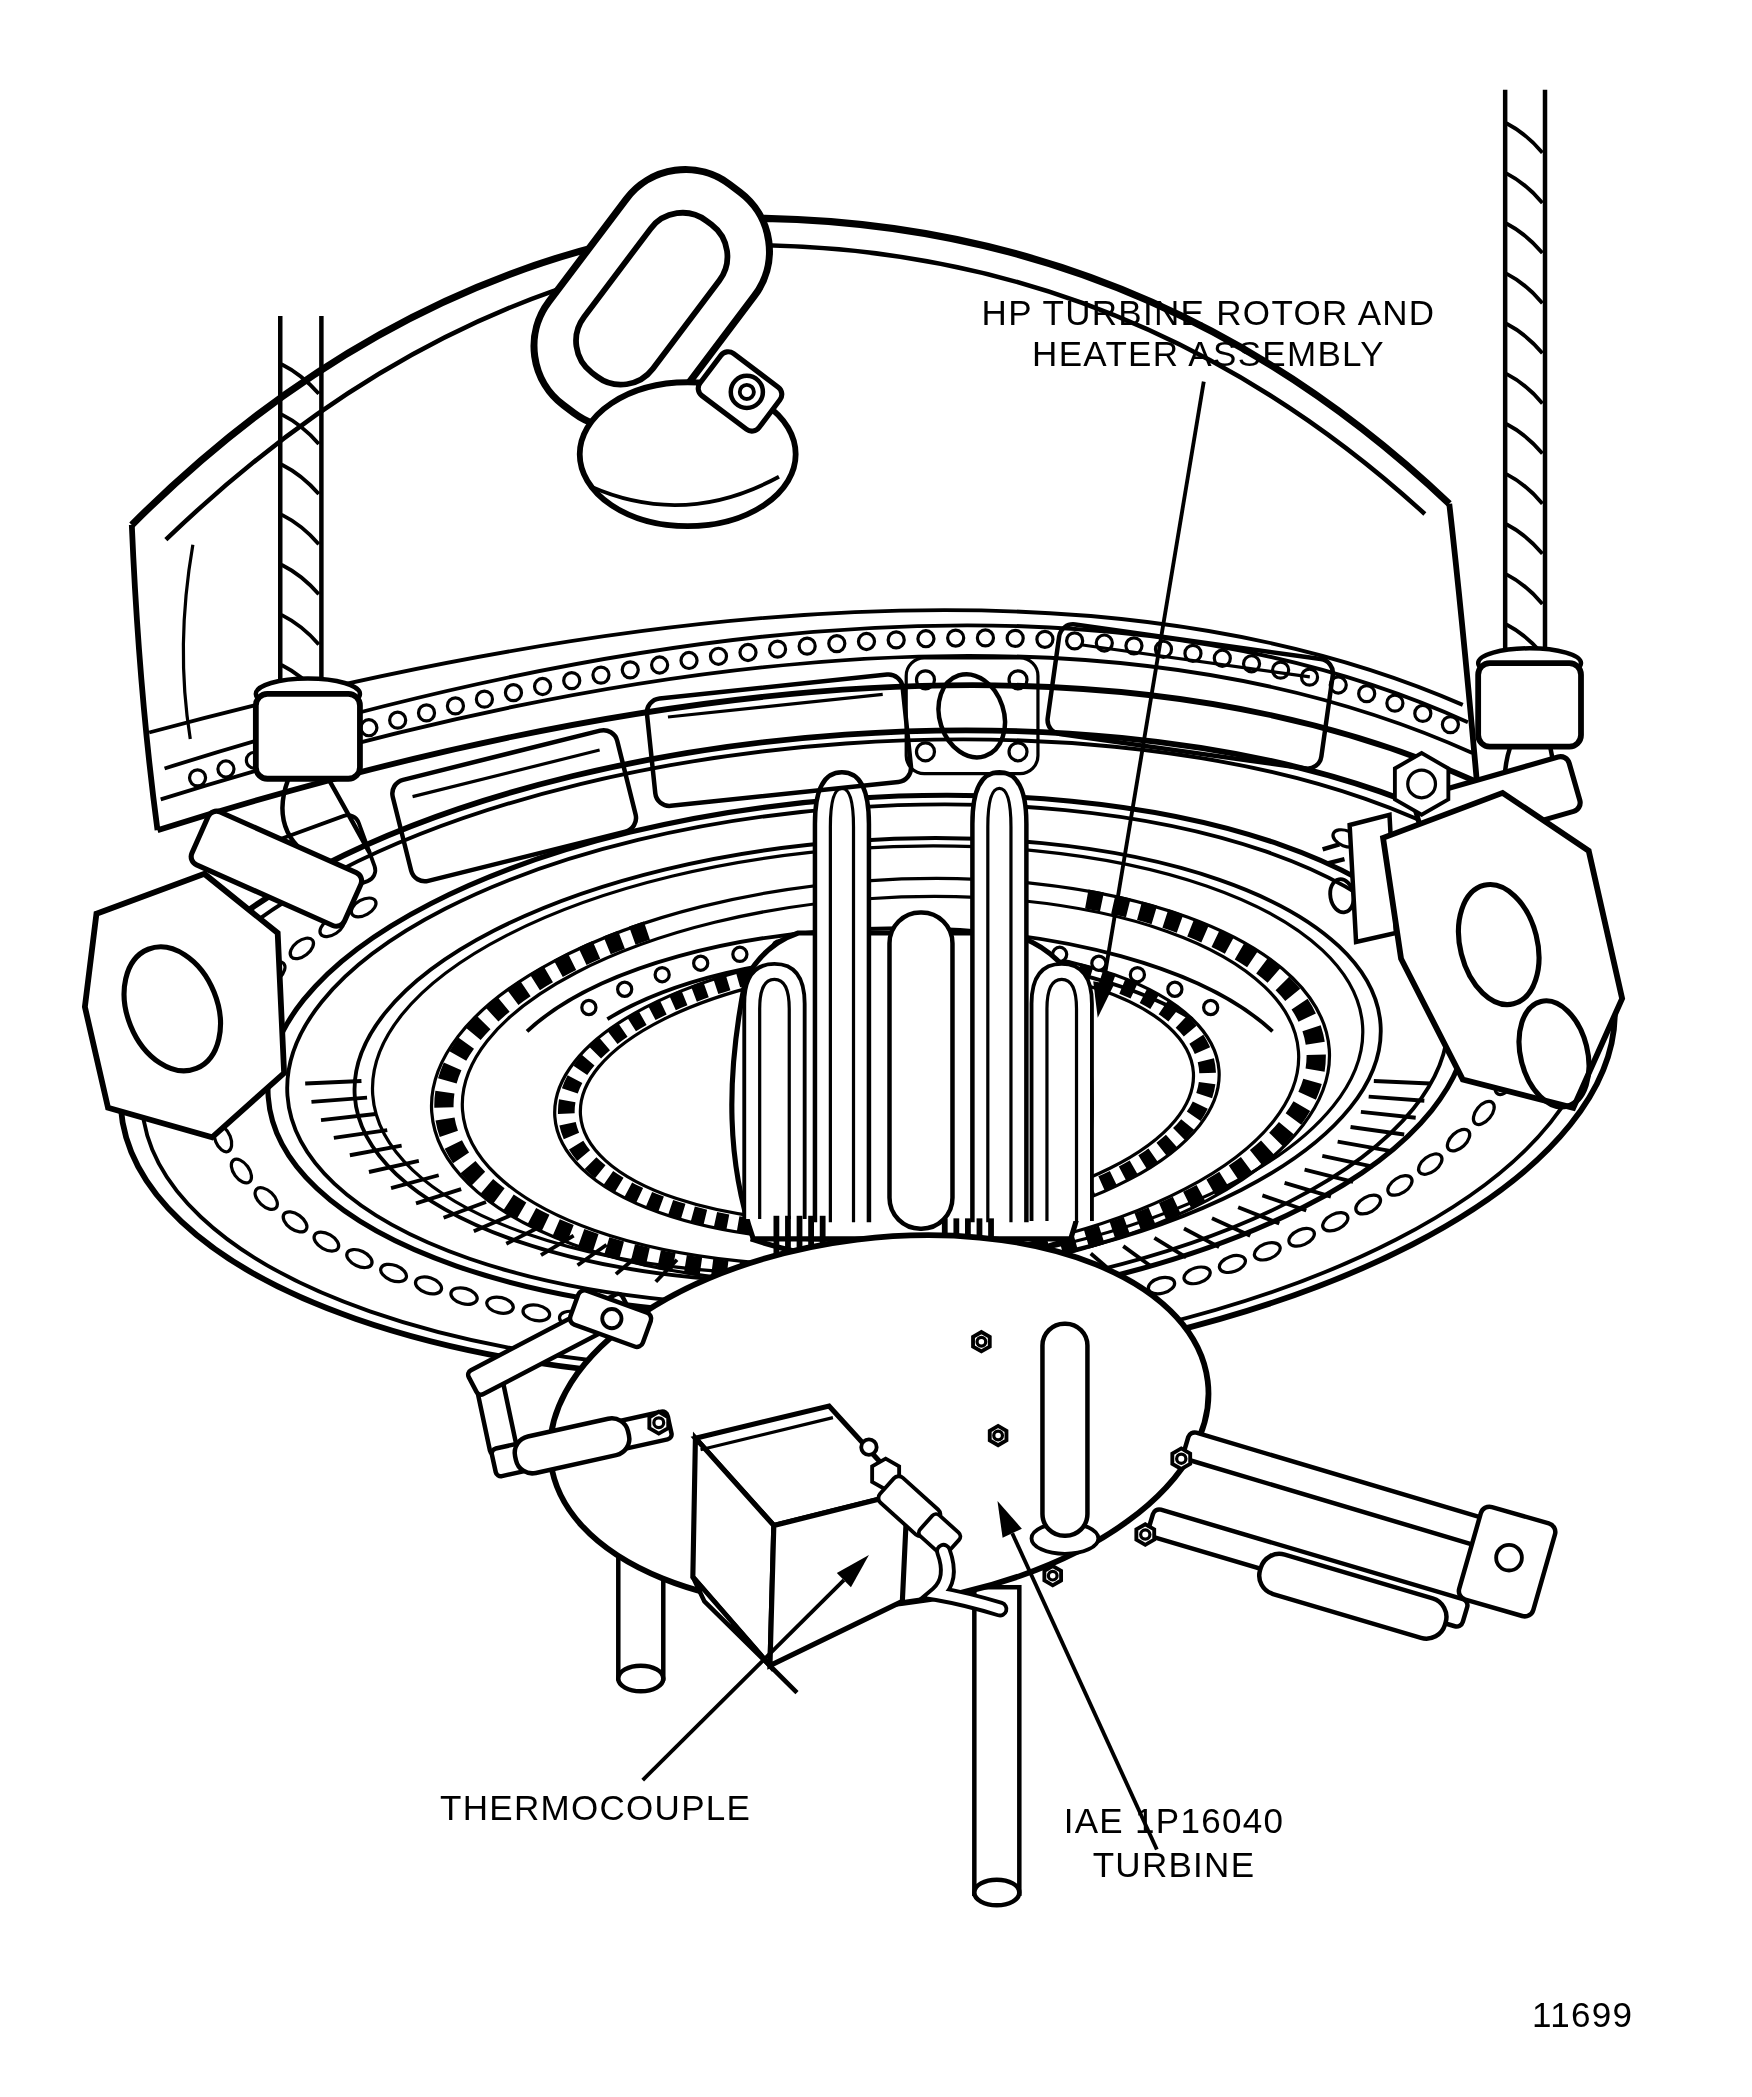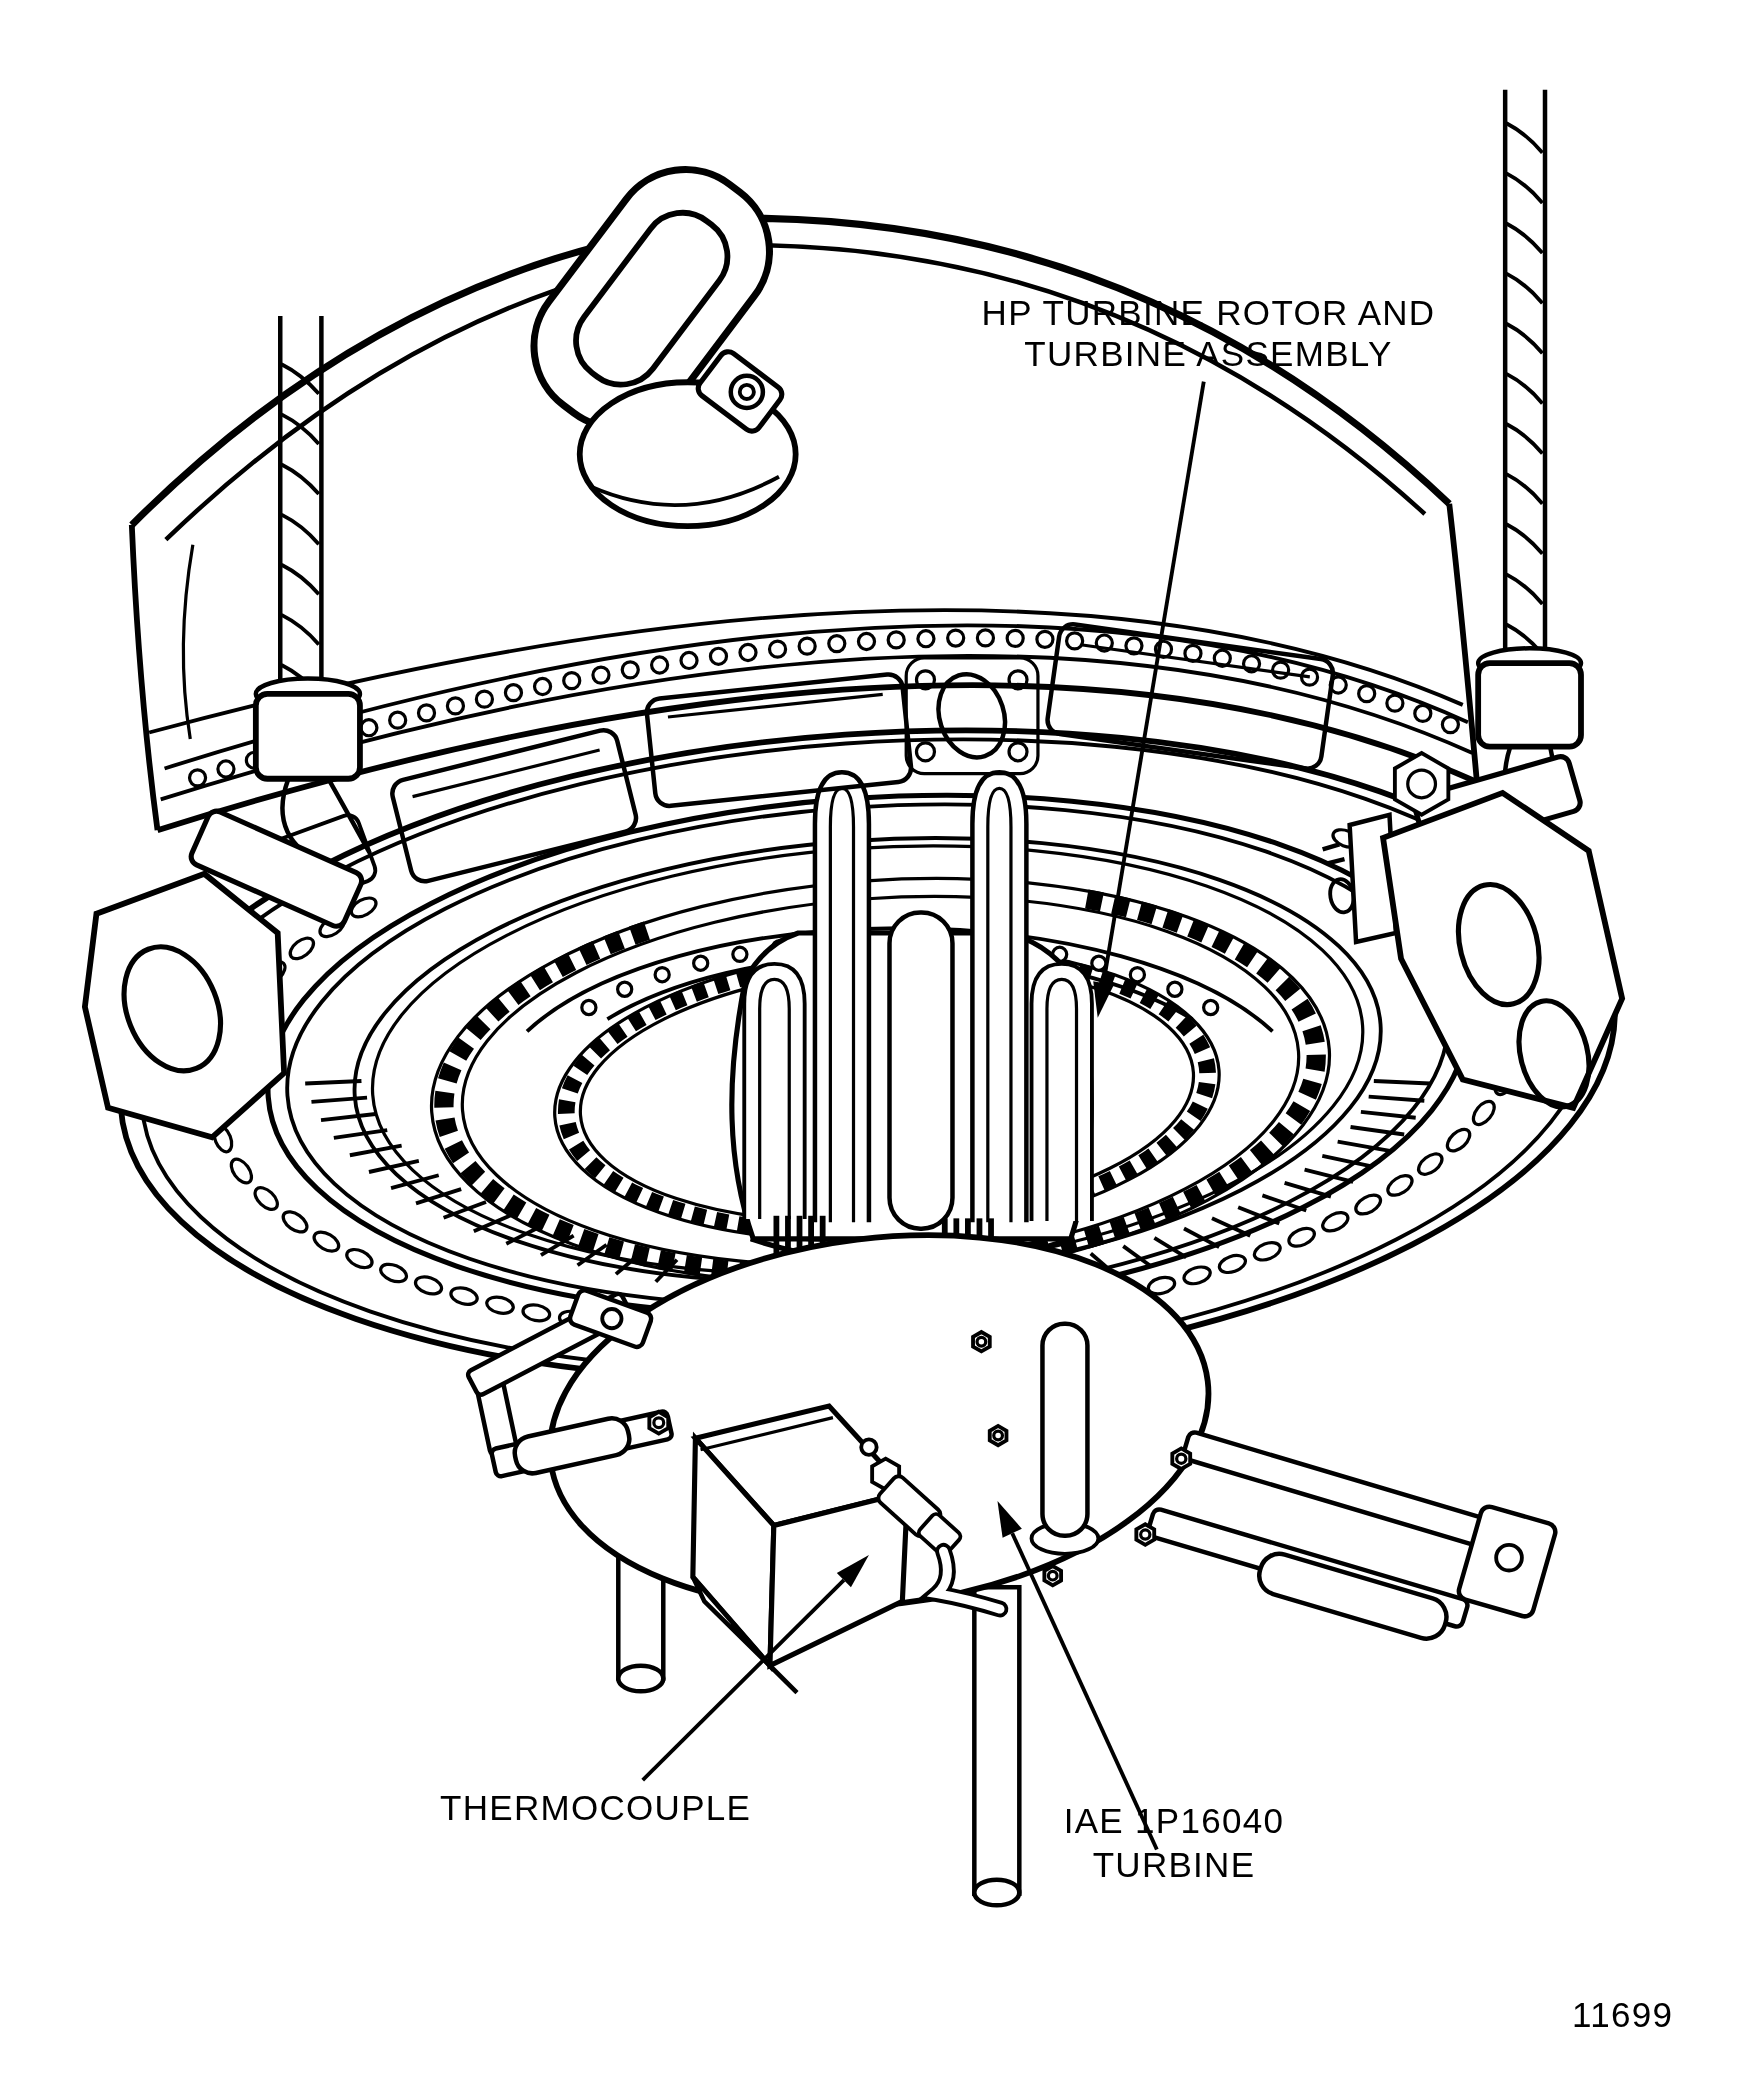--- a/index.html
+++ b/index.html
@@ -465,26 +465,26 @@
     <polygon class="ink" points="1708,1562 1733,1511 1701,1505"></polygon>
     <line x1="1000" y1="2748" x2="1313" y2="2437" class="s6"></line>
     <polygon class="ink" points="1352,2398 1324,2448 1302,2426"></polygon>
     <line x1="1800" y1="2856" x2="1575" y2="2364" class="s6"></line>
     <polygon class="ink" points="1552,2314 1590,2357 1560,2371"></polygon>
   </g>
 </svg>
 
 <div class="lbl" style="left:964px; top:278px; width:489px;">
   <div>HP TURBINE ROTOR AND</div>
-  <div>TURBINE ASSEMBLY</div>
+  <div>HEATER ASSEMBLY</div>
 </div>
 
 <div class="lbl" style="left:440px; top:1773px; width:283px;">THERMOCOUPLE</div>
 
 <div class="lbl" style="left:1036px; top:1785px; width:276px; line-height:44px;">
   <div>IAE 1P16040</div>
   <div>TURBINE</div>
 </div>
 
-<div class="lbl lbl-left" style="left:1572px; top:1980px; width:129px;">11699</div>
+<div class="lbl lbl-left" style="left:1532px; top:1980px; width:129px;">11699</div>
 
 </div>
 
 
 </body></html>

